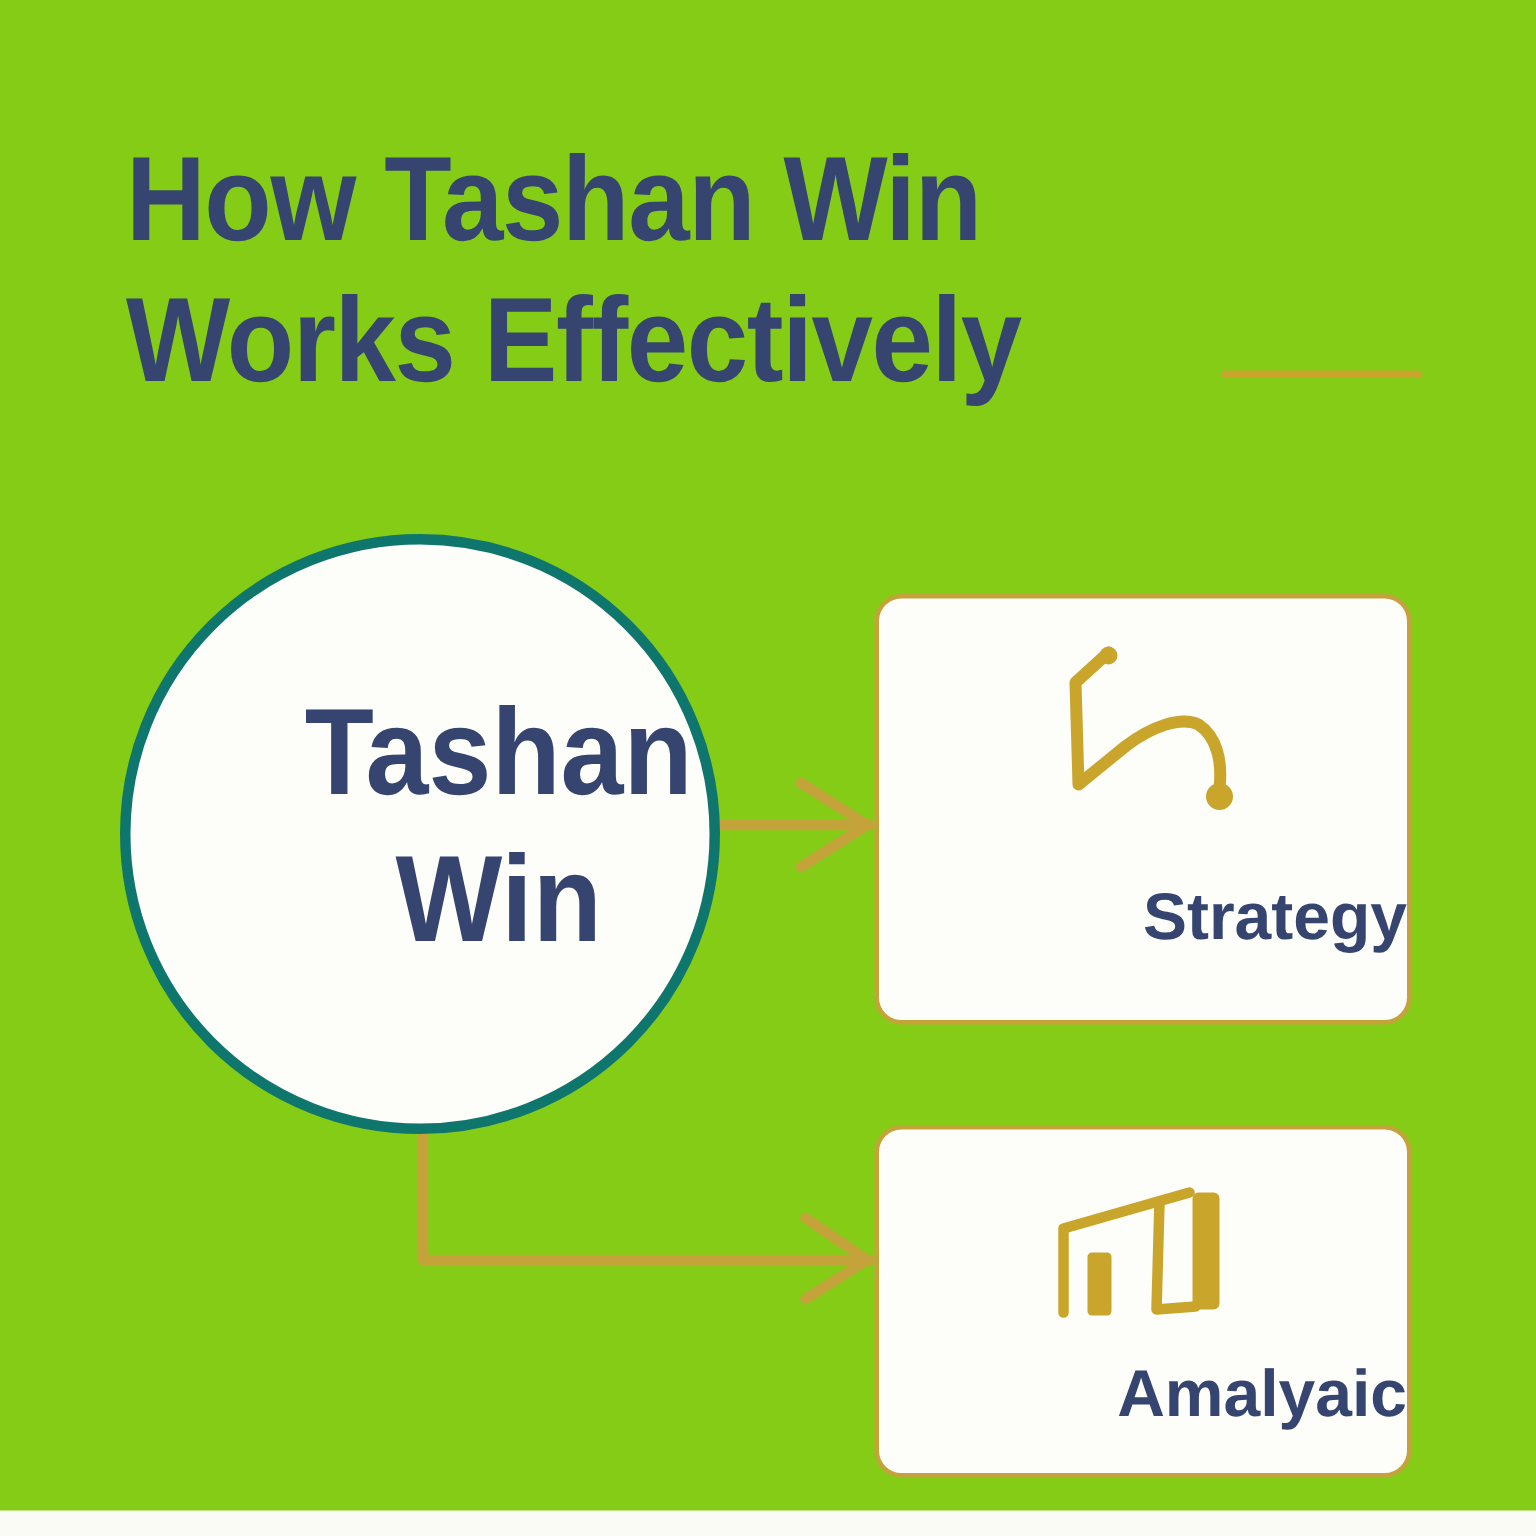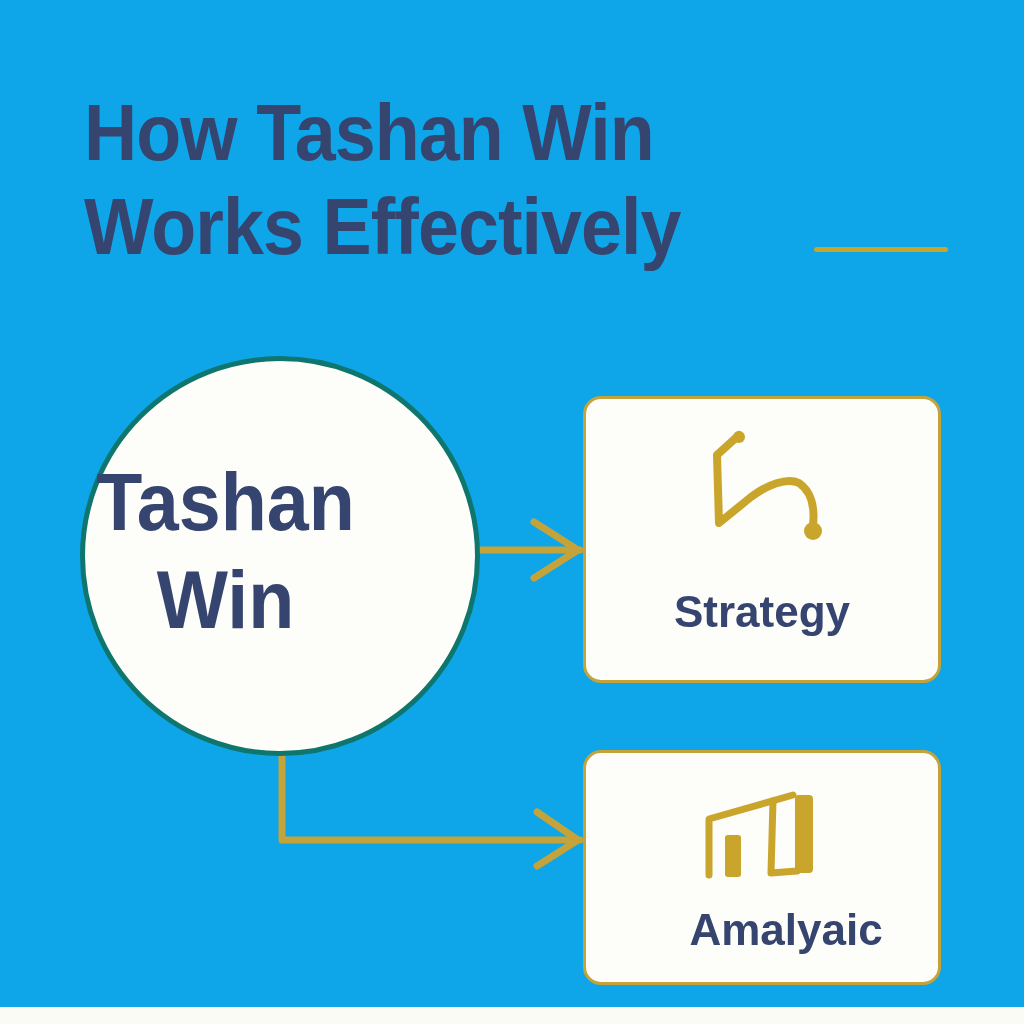--- a/index.html
+++ b/index.html
@@ -7,21 +7,21 @@
       padding: 0;
       width: 1024px;
       height: 1024px;
       background: #FBFBF6;
       overflow: hidden;
     }
     .canvas {
       position: relative;
       width: 1024px;
       height: 1007px;
-      background: #0ea5e9;
+      background: #84cc16;
     }
     .title {
       position: absolute;
       left: 84px;
       top: 86px;
       margin: 0;
       font-family: "Liberation Sans", sans-serif;
       font-weight: bold;
       font-size: 80px;
       line-height: 94px;
@@ -48,26 +48,26 @@
       height: 1024px;
       pointer-events: none;
     }
     .hub {
       position: absolute;
       left: 80px;
       top: 356px;
       width: 400px;
       height: 400px;
       box-sizing: border-box;
-      border: 5px solid #0f766e;
+      border: 7px solid #0f766e;
       border-radius: 50%;
       background: #FDFDF9;
       display: flex;
       flex-direction: column;
-      align-items: flex-start;
+      align-items: flex-end;
       justify-content: center;
     }
     .hub-label {
       font-family: "Liberation Sans", sans-serif;
       font-weight: bold;
       font-size: 82px;
       line-height: 98px;
       color: #36456F;
       text-align: center;
       margin-top: -10px;
@@ -89,21 +89,21 @@
       position: absolute;
       left: 50%;
       transform: translateX(-50%);
     }
     .card-strategy .card-icon { top: 28px; width: 150px; height: 130px; }
     .card-analytic .card-icon { top: 30px; width: 130px; height: 110px; }
     .card-label {
       position: absolute;
       left: 0;
       right: 0;
-      text-align: center;
+      text-align: right;
       font-family: "Liberation Sans", sans-serif;
       font-weight: bold;
       font-size: 44px;
       color: #36456F;
     }
     .card-strategy .card-label { top: 188px; }
     .card-analytic .card-label { top: 152px; padding-left: 48px; }
   </style>
 </head>
 <body>

